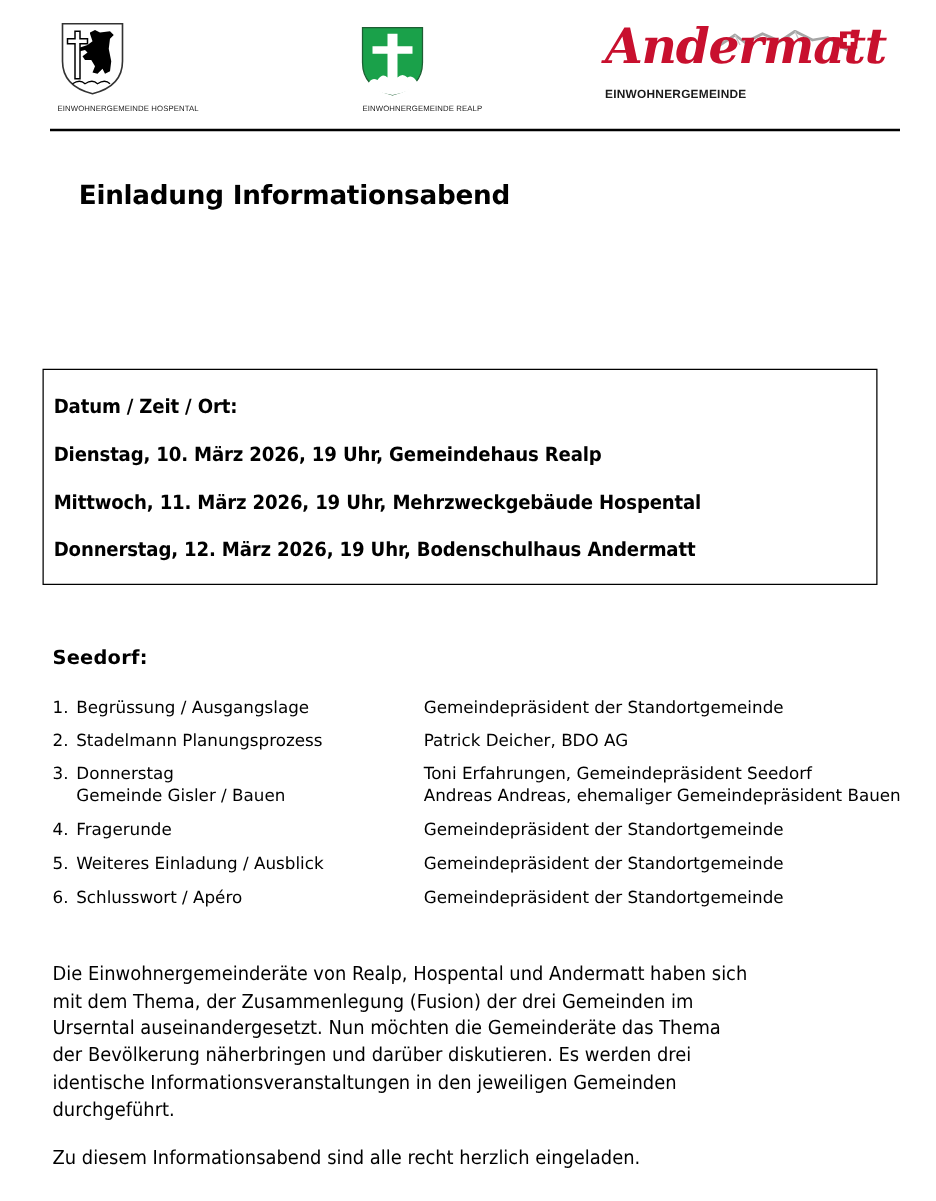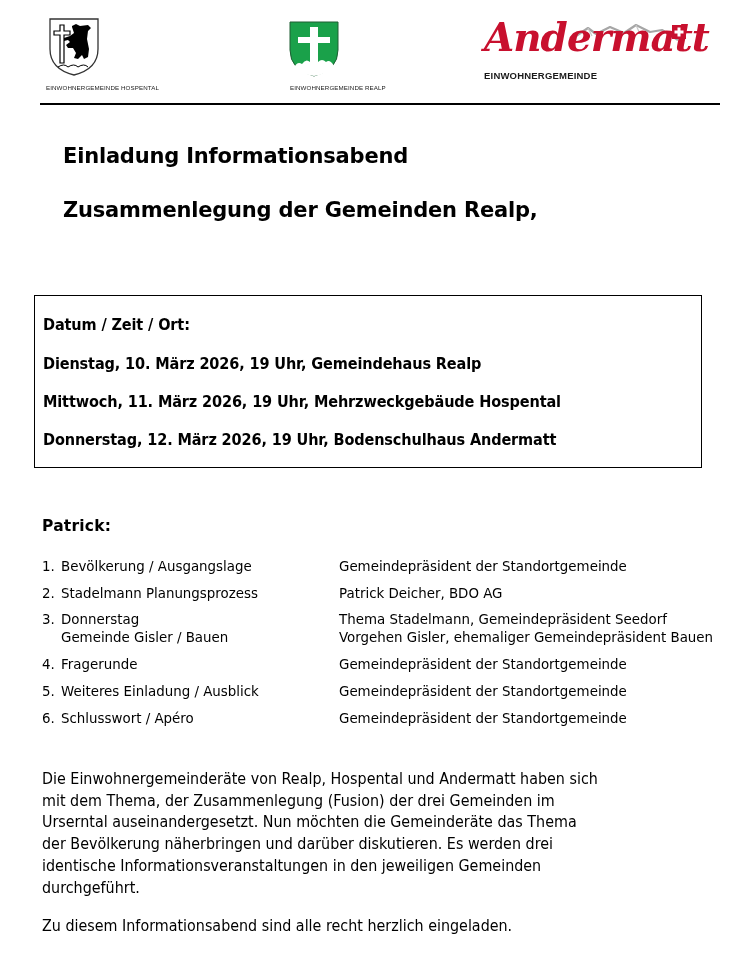--- a/index.html
+++ b/index.html
@@ -108,50 +108,49 @@
     <rect x="5.5" y="2.5" width="3" height="9" fill="#fff"></rect>
     <rect x="2.5" y="5.5" width="9" height="3" fill="#fff"></rect>
   </svg>
   <div class="andermatt-sub">EINWOHNERGEMEINDE</div>
 </div>
 
 <div class="header-rule"></div>
 
 <div class="title title-1">Einladung Informationsabend</div>
 <div class="title title-2">
-  <div>Zusammenlegung der Gemeinden Realp,</div>
 </div>
 
 <div class="date-box">
   <div class="box-line" style="top:19px">Datum / Zeit / Ort:</div>
   <div class="box-line" style="top:58px">Dienstag, 10. März 2026, 19 Uhr, Gemeindehaus Realp</div>
   <div class="box-line" style="top:96px">Mittwoch, 11. März 2026, 19 Uhr, Mehrzweckgebäude Hospental</div>
   <div class="box-line" style="top:134px">Donnerstag, 12. März 2026, 19 Uhr, Bodenschulhaus Andermatt</div>
 </div>
 
-<div class="program-heading">Patrick:</div>
+<div class="program-heading">Seedorf:</div>
 
 <div class="prog-row" style="top:558px">
   <span class="prog-num">1.</span>
-  <span class="prog-item">Bevölkerung / Ausgangslage</span>
+  <span class="prog-item">Begrüssung / Ausgangslage</span>
   <span class="prog-who">Gemeindepräsident der Standortgemeinde</span>
 </div>
 <div class="prog-row" style="top:585px">
   <span class="prog-num">2.</span>
   <span class="prog-item">Stadelmann Planungsprozess</span>
   <span class="prog-who">Patrick Deicher, BDO AG</span>
 </div>
 <div class="prog-row" style="top:611px">
   <span class="prog-num">3.</span>
   <span class="prog-item">Donnerstag</span>
-  <span class="prog-who">Thema Stadelmann, Gemeindepräsident Seedorf</span>
+  <span class="prog-who">Toni Erfahrungen, Gemeindepräsident Seedorf</span>
 </div>
 <div class="prog-row" style="top:629px">
   <span class="prog-item">Gemeinde Gisler / Bauen</span>
-  <span class="prog-who">Vorgehen Gisler, ehemaliger Gemeindepräsident Bauen</span>
+  <span class="prog-who">Andreas Andreas, ehemaliger Gemeindepräsident Bauen</span>
 </div>
 <div class="prog-row" style="top:656px">
   <span class="prog-num">4.</span>
   <span class="prog-item">Fragerunde</span>
   <span class="prog-who">Gemeindepräsident der Standortgemeinde</span>
 </div>
 <div class="prog-row" style="top:683px">
   <span class="prog-num">5.</span>
   <span class="prog-item">Weiteres Einladung / Ausblick</span>
   <span class="prog-who">Gemeindepräsident der Standortgemeinde</span>

